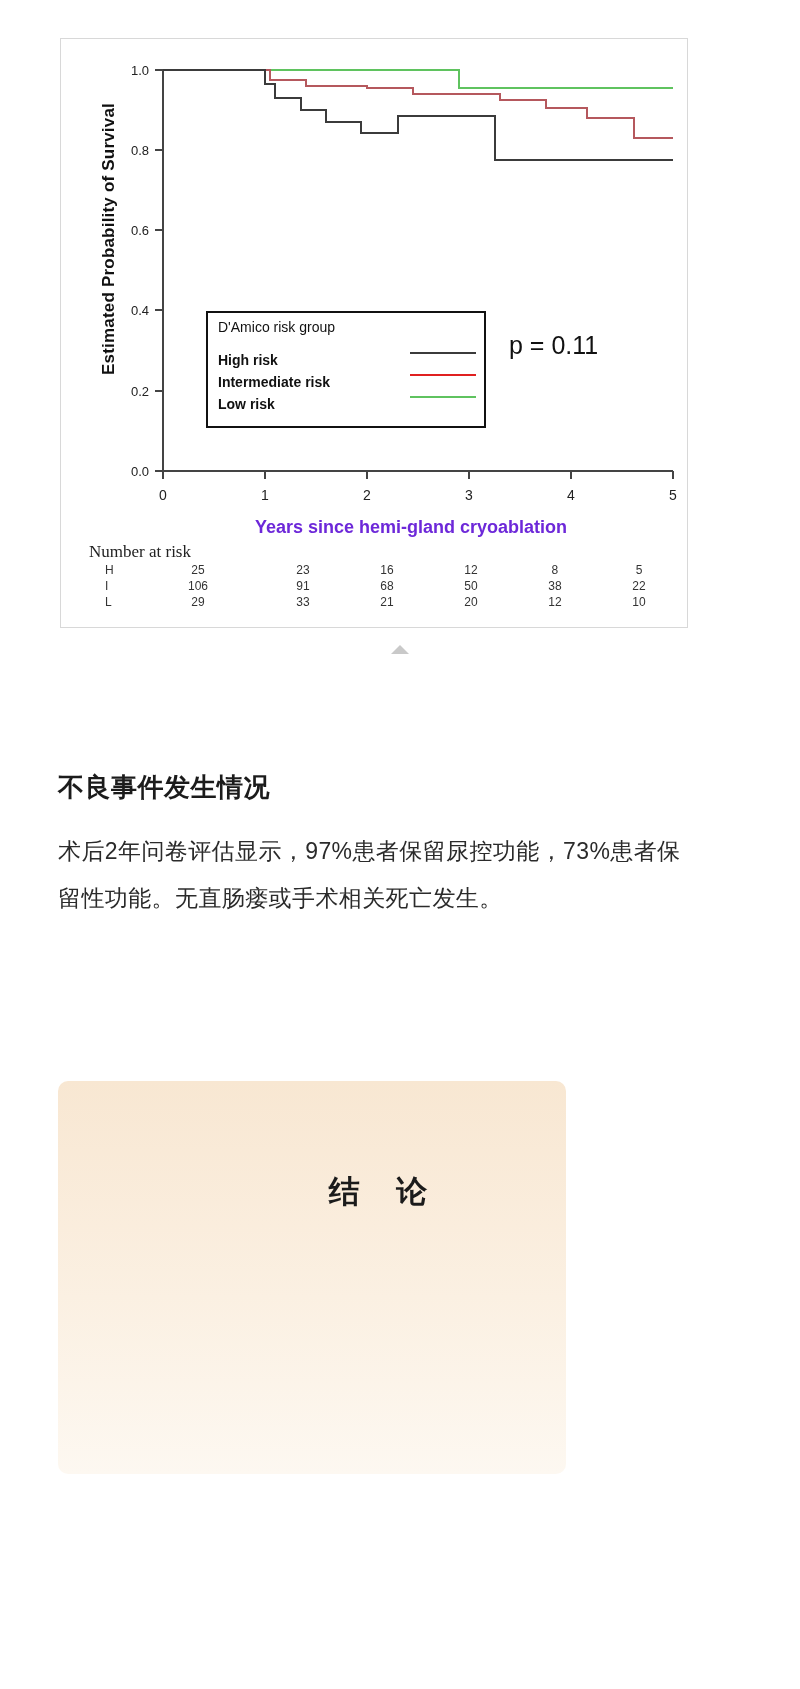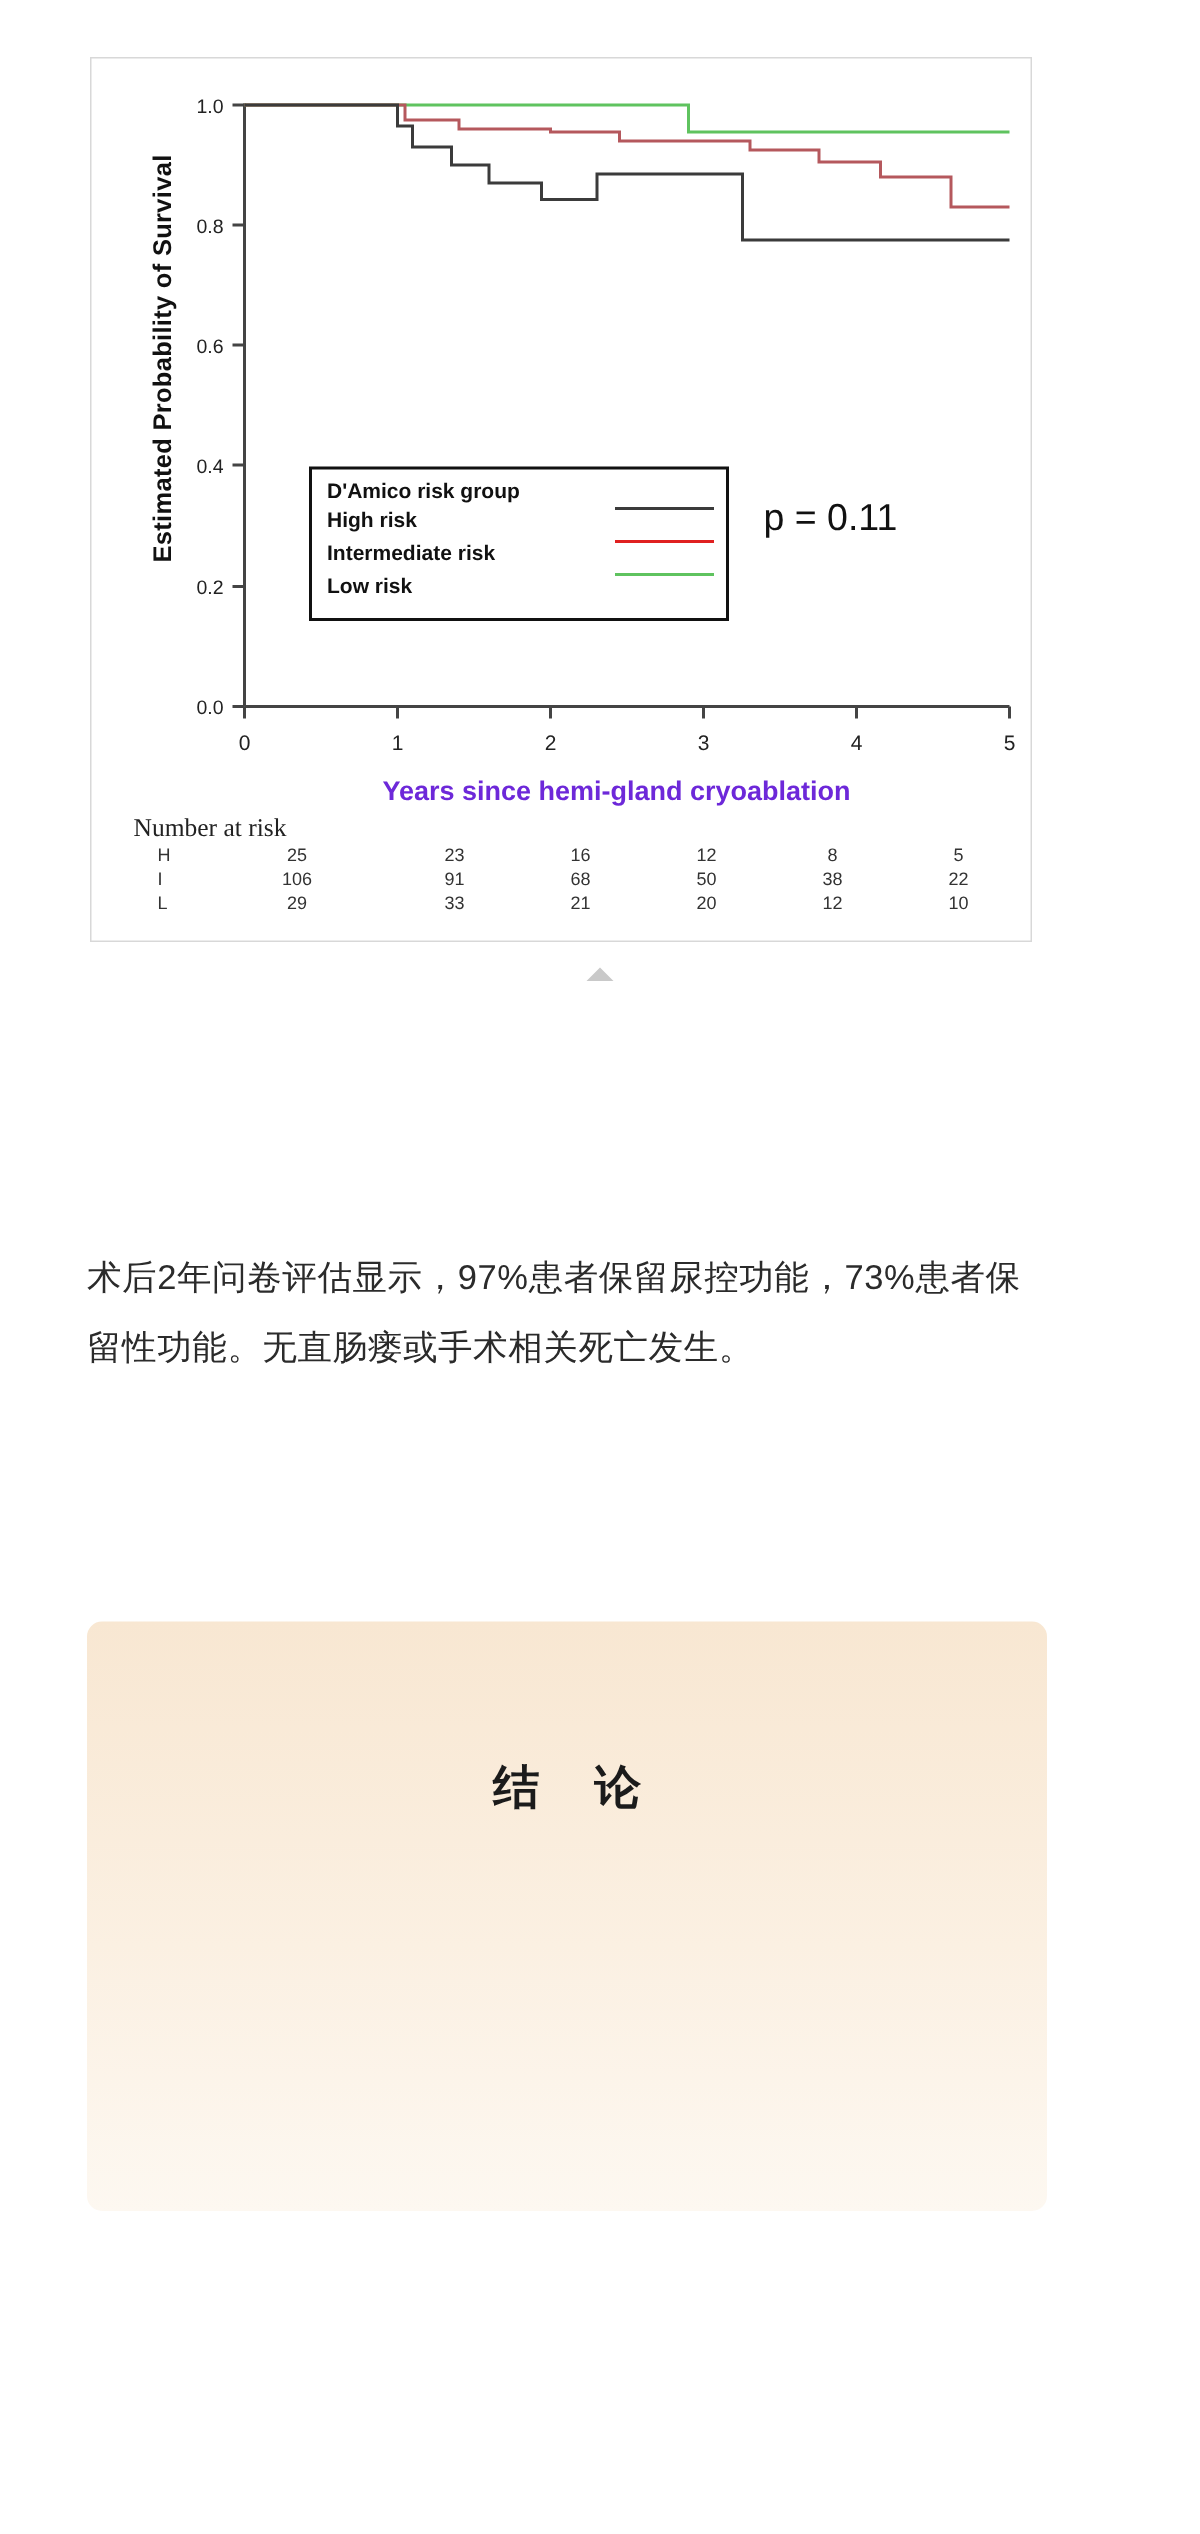--- a/index.html
+++ b/index.html
@@ -93,23 +93,23 @@
     position: absolute;
     left: 145px;
     top: 272px;
     width: 280px;
     border: 2px solid #111;
     background: #fff;
     padding: 6px 8px 8px 10px;
     box-sizing: border-box;
   }
   .legend .leg-head {
-    font-weight: bold;
+    font-weight: normal;
     font-size: 14px;
-    margin-bottom: 3px;
+    margin-bottom: 17px;
     color: #111;
   }
   .legend .leg-row {
     display: flex;
     height: 22px;
   }
   .legend .leg-row .lbl {
     font-weight: bold;
     font-size: 14px;
     color: #111;
@@ -168,21 +168,21 @@
     line-height: 47px;
     color: #2b2b2b;
     letter-spacing: .4px;
   }
 
   
   .conclusion-card {
     position: absolute;
     left: 58px;
     top: 1081px;
-    width: 640px;
+    width: 508px;
     height: 393px;
     border-radius: 10px;
     background: linear-gradient(180deg, #f8e7d2 0%, #fbf0e2 55%, #fdf8f1 100%);
   }
   .conclusion-title {
     position: absolute;
     left: 0;
     top: 90px;
     width: 640px;
     text-align: center;
@@ -313,19 +313,20 @@
           <td>10</td>
         </tr>
       </tbody>
         </table>
 
     </div>
   </div>
 
   <div class="caption-arrow"></div>
 
+  <div class="section-title">不良事件发生情况</div>
   <div class="body-text">术后2年问卷评估显示，97%患者保留尿控功能，73%患者保留性功能。无直肠瘘或手术相关死亡发生。</div>
 
   <div class="conclusion-card">
     <div class="conclusion-title">结  论</div>
   </div>
 
 </div>
 
 </body></html>

